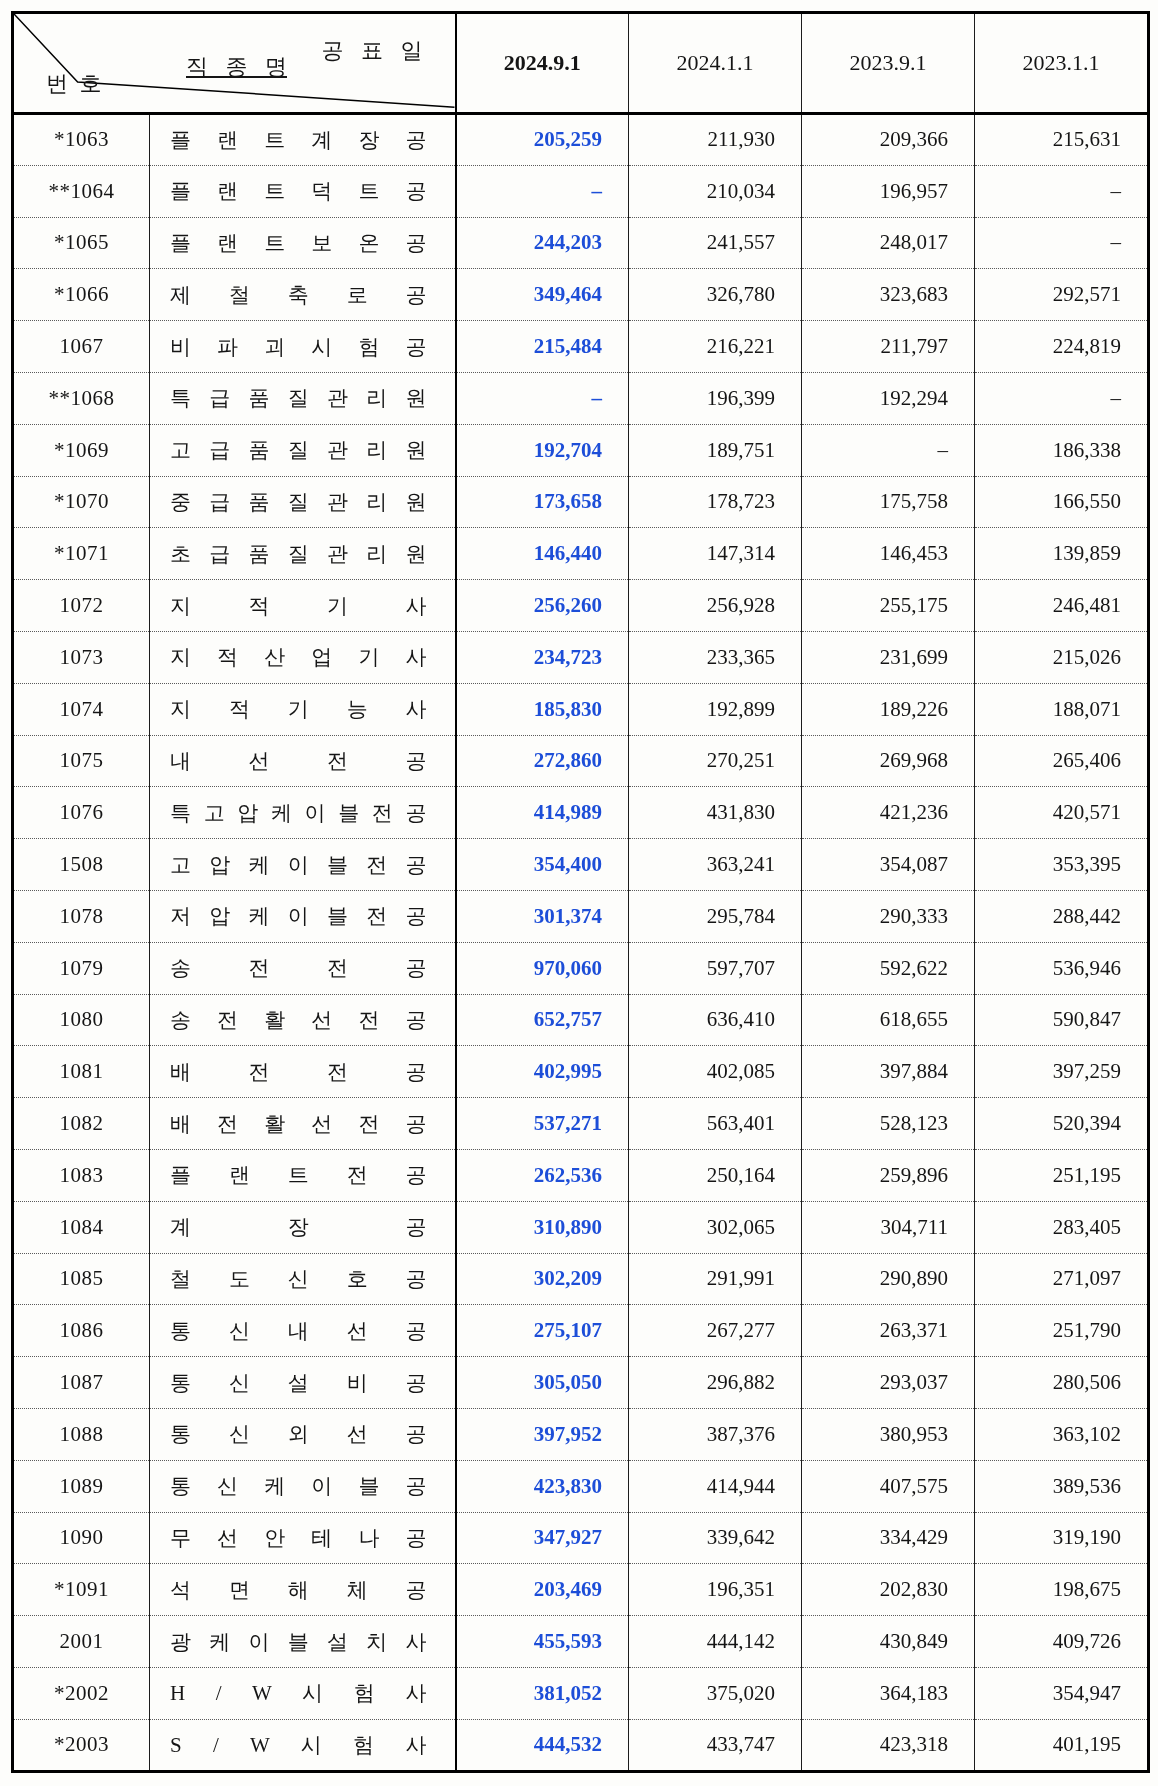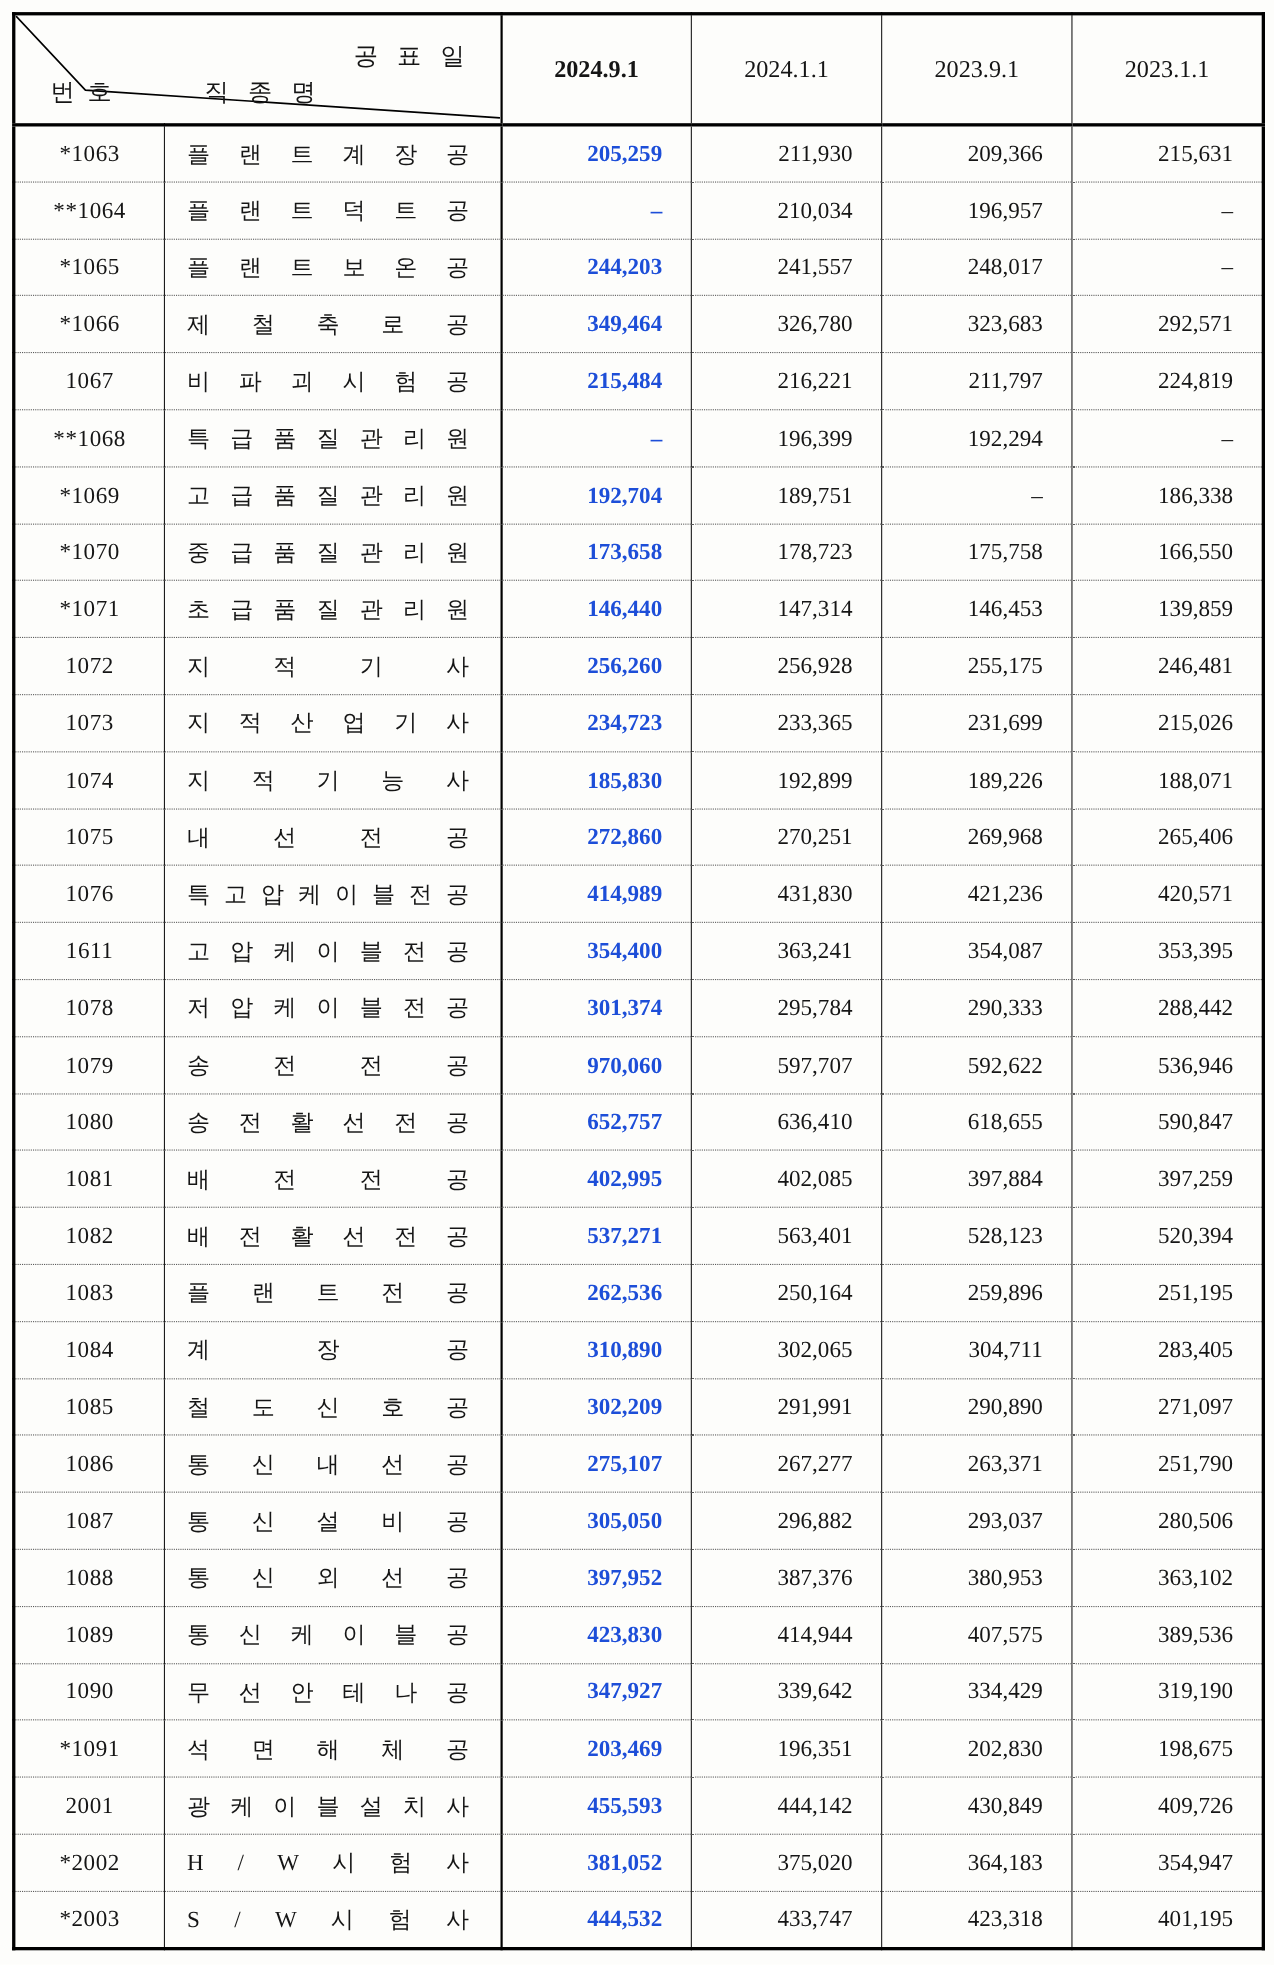--- a/index.html
+++ b/index.html
@@ -59,23 +59,24 @@
     word-spacing: 12px;
   }
   .lab-no {
     position: absolute;
     bottom: 13px; left: 32px;
     font-size: 22px;
     word-spacing: 6px;
   }
   .lab-job {
     position: absolute;
-    bottom: 13px; left: 172px;
+    bottom: 30px; left: 172px;
     font-size: 22px;
     word-spacing: 12px;
+    text-decoration: underline;
   }
 
   tbody td {
     height: 51.8px;
     font-size: 21px;
     border-top: 1px dotted #5a5a5a;
     vertical-align: middle;
   }
   tbody tr:first-child td { border-top: none; }
 
@@ -271,21 +272,21 @@
     <td class="name">
       <div class="jname">특 고 압 케 이 블 전 공</div>
     </td>
     <td class="val first bold">414,989</td>
     <td class="val">431,830</td>
     <td class="val">421,236</td>
     <td class="val">420,571</td>
   </tr>
 
   <tr class="data-row">
-    <td class="no">1611</td>
+    <td class="no">1508</td>
     <td class="name">
       <div class="jname">고 압 케 이 블 전 공</div>
     </td>
     <td class="val first bold">354,400</td>
     <td class="val">363,241</td>
     <td class="val">354,087</td>
     <td class="val">353,395</td>
   </tr>
 
   <tr class="data-row">

